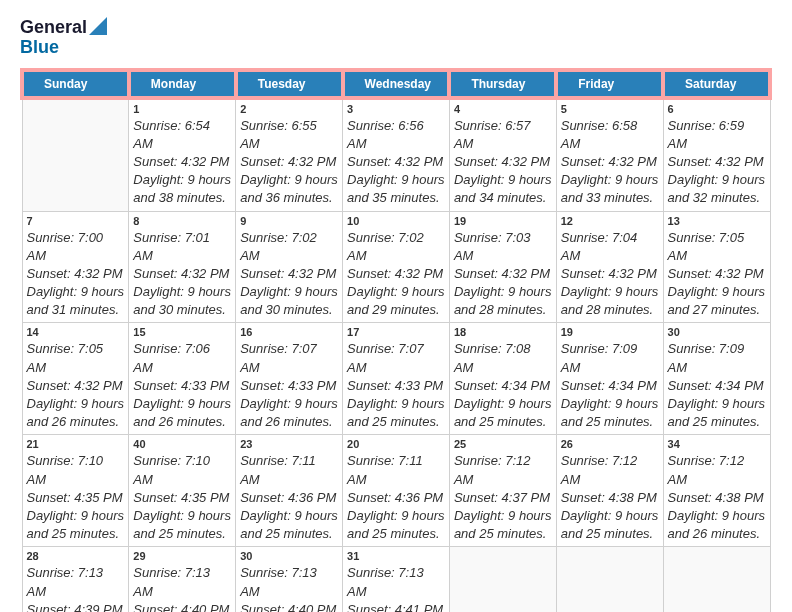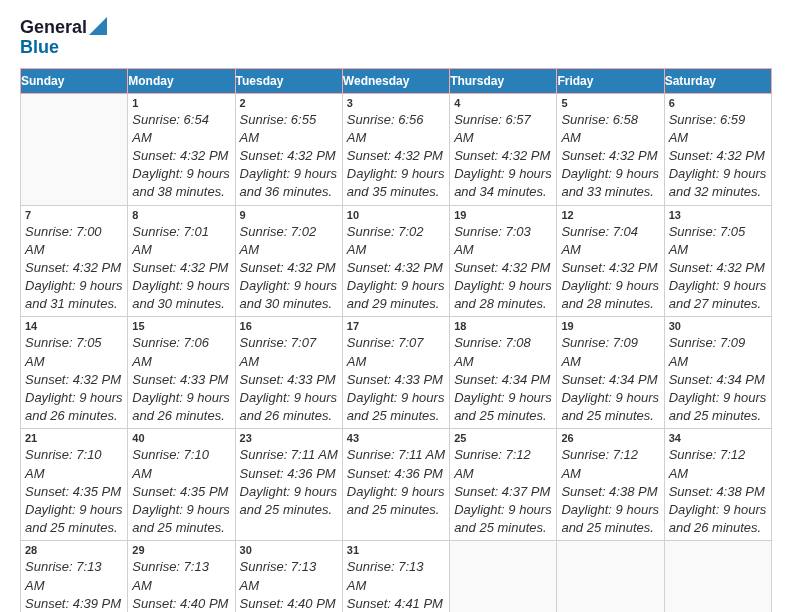--- a/index.html
+++ b/index.html
@@ -51,23 +51,23 @@
     .calendar {
       width: 100%;
       border-collapse: collapse;
       table-layout: fixed;
     }
     .calendar th {
       background: #2980b9;
       color: #fff;
       font-size: 12px;
       font-weight: bold;
-      padding: 5px 0;
+      padding: 5px 20px;
       text-align: left;
-      border: 1px solid #fca5a5;
+      border: 4px solid #fca5a5;
     }
     .calendar td {
       border: 1px solid #d0d0d0;
       vertical-align: top;
       padding: 3px 4px;
       font-size: 10px;
       color: #333;
       height: 78px;
       background: #fff;
     }
@@ -214,21 +214,21 @@
           </td>
           <td>
             <span class="day-num">40</span>
             <div class="cell-info">Sunrise: 7:10 AM<br>Sunset: 4:35 PM<br>Daylight: 9 hours<br>and 25 minutes.</div>
           </td>
           <td>
             <span class="day-num">23</span>
             <div class="cell-info">Sunrise: 7:11 AM<br>Sunset: 4:36 PM<br>Daylight: 9 hours<br>and 25 minutes.</div>
           </td>
           <td>
-            <span class="day-num">43</span>
+            <span class="day-num">20</span>
             <div class="cell-info">Sunrise: 7:11 AM<br>Sunset: 4:36 PM<br>Daylight: 9 hours<br>and 25 minutes.</div>
           </td>
           <td>
             <span class="day-num">25</span>
             <div class="cell-info">Sunrise: 7:12 AM<br>Sunset: 4:37 PM<br>Daylight: 9 hours<br>and 25 minutes.</div>
           </td>
           <td>
             <span class="day-num">26</span>
             <div class="cell-info">Sunrise: 7:12 AM<br>Sunset: 4:38 PM<br>Daylight: 9 hours<br>and 25 minutes.</div>
           </td>

